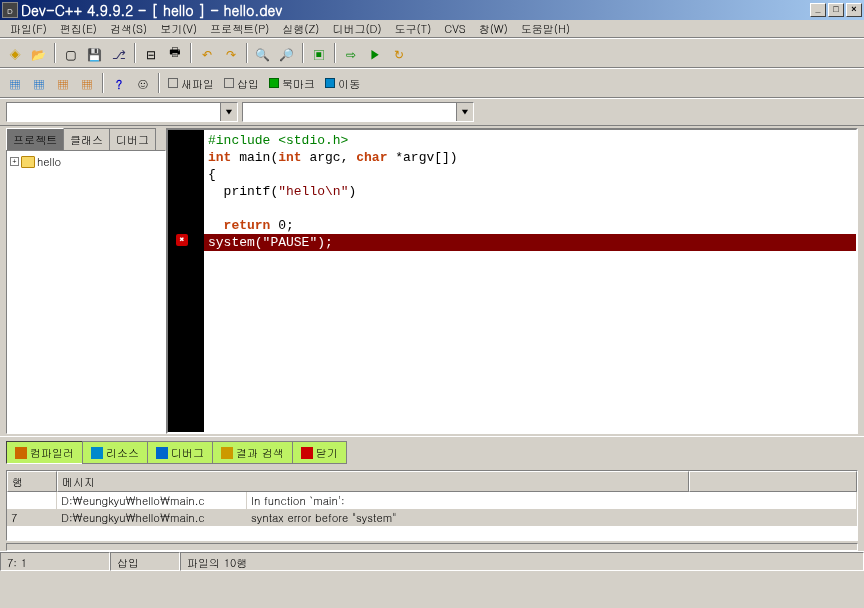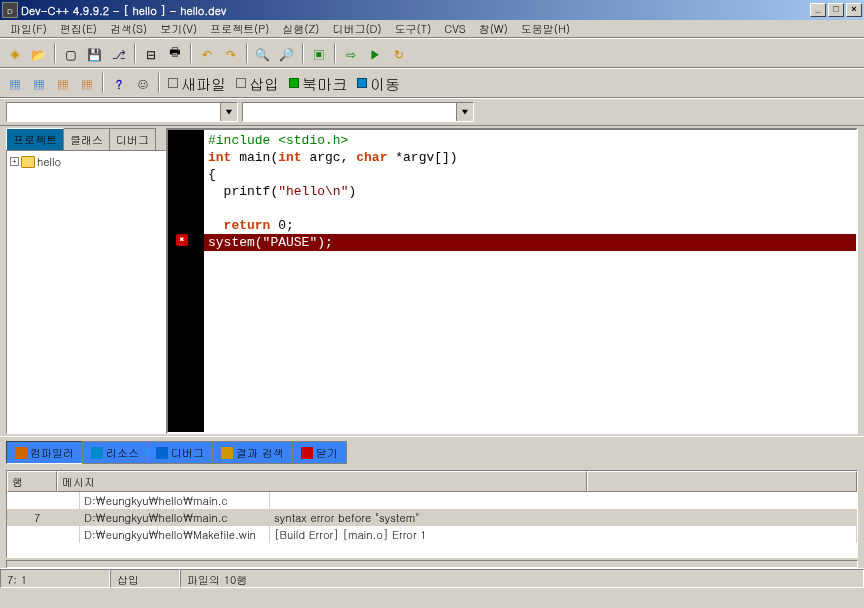--- a/index.html
+++ b/index.html
@@ -1,59 +1,59 @@
 <!DOCTYPE html>
 <html><head>
 <meta charset="utf-8">
 <style>
 * { margin:0; padding:0; box-sizing:border-box; }
 body { font-family:"Gulim","Malgun Gothic",sans-serif; font-size:11px; background:#d4d0c8; width:864px; height:608px; overflow:hidden; }
 .titlebar { background:linear-gradient(to right,#0a246a,#a6caf0); height:20px; display:flex; align-items:center; padding:0 2px; color:#fff; }
 .titlebar .icon { width:16px; height:16px; margin-right:3px; background:#444; border:1px solid #888; font-size:8px; display:flex; align-items:center; justify-content:center; }
-.titlebar .title { flex:1; font-weight:bold; font-size:11px; }
+.titlebar .title { flex:1; font-weight:bold; font-size:14px; }
 .winbtns { display:flex; gap:2px; }
 .winbtn { width:16px; height:14px; background:#d4d0c8; border:1px solid; border-color:#fff #404040 #404040 #fff; font-size:9px; font-family:Arial; text-align:center; line-height:10px; cursor:pointer; color:#000; font-weight:bold; }
 .menubar { background:#d4d0c8; height:18px; display:flex; align-items:center; padding:1px 4px; gap:1px; border-bottom:1px solid #808080; }
 .menuitem { padding:1px 6px; cursor:pointer; }
 .toolbar { background:#d4d0c8; padding:3px 4px; display:flex; align-items:center; gap:2px; border-bottom:1px solid #808080; border-top:1px solid #fff; }
 .tbtn { width:22px; height:22px; border:1px solid #d4d0c8; background:#d4d0c8; cursor:pointer; display:flex; align-items:center; justify-content:center; font-size:12px; }
 .tsep { width:2px; height:20px; border-left:1px solid #808080; border-right:1px solid #fff; margin:0 2px; }
-.tlabel { display:flex; align-items:center; padding:0 4px; font-size:15px; }
+.tlabel { display:flex; align-items:center; padding:0 4px; font-size:11px; }
 .tlabel .sq { width:10px; height:10px; border:1px solid #666; margin-right:3px; display:inline-block; }
 .combobar { background:#d4d0c8; padding:3px 6px; display:flex; gap:4px; border-bottom:1px solid #808080; border-top:1px solid #fff; }
 .combo { height:20px; background:#fff; border:1px solid; border-color:#808080 #fff #fff #808080; position:relative; }
 .combo::after { content:"▼"; position:absolute; right:0; top:0; width:16px; height:18px; background:#d4d0c8; border-left:1px solid #808080; font-size:8px; text-align:center; line-height:18px; }
 .workarea { display:flex; height:310px; }
 .sidetabs { display:flex; background:#d4d0c8; }
 .sidetab { padding:3px 6px; border:1px solid #808080; border-bottom:none; background:#d4d0c8; font-size:11px; cursor:pointer; margin-right:-1px; }
-.sidetab.active { background:#0369a1; position:relative; z-index:1; border-color:#fff #808080 #d4d0c8 #fff; }
+.sidetab.active { background:#737373; position:relative; z-index:1; border-color:#fff #808080 #d4d0c8 #fff; }
 .treeview { flex:1; background:#fff; border:1px solid; border-color:#808080 #fff #fff #808080; padding:2px; font-size:11px; }
 .treenode { display:flex; align-items:center; gap:2px; padding:1px; }
 .exp { width:9px; height:9px; border:1px solid #808080; font-size:7px; text-align:center; line-height:7px; cursor:pointer; }
 .foldicon { width:14px; height:12px; background:#f8d866; border:1px solid #b8860b; border-radius:1px; }
 .editarea { flex:1; margin:2px 6px 2px 0; display:flex; flex-direction:column; }
 .edtabs { display:flex; background:#d4d0c8; height:20px; }
 .edtab { padding:3px 12px; border:1px solid; border-color:#fff #808080 #d4d0c8 #fff; background:#d4d0c8; font-size:11px; cursor:pointer; }
 .editor { flex:1; border:2px solid; border-color:#808080 #fff #fff #808080; display:flex; background:#fff; font-family:"Consolas","Courier New",monospace; font-size:13px; }
 .gutter { width:36px; background:#000; }
 .codearea { flex:1; padding:2px 0 2px 4px; line-height:17px; position:relative; }
 .codeline { white-space:pre; }
 .kw { color:#c2410c; font-weight:bold; }
 .gr { color:#008000; }
 .str { color:#800000; }
 .hlrow { position:absolute; left:0; right:0; height:17px; background:#800000; color:#fff; padding-left:4px; }
 .erricon { position:absolute; width:12px; height:12px; background:#c00; border-radius:2px; left:-28px; color:#fff; font-size:8px; text-align:center; line-height:12px; font-weight:bold; }
 .bottomtabs { display:flex; padding:4px 6px; gap:0; background:#d4d0c8; border-top:1px solid #fff; }
-.btab { padding:3px 8px; border:1px solid #808080; background:#3b82f6; font-size:11px; cursor:pointer; display:flex; align-items:center; gap:3px; margin-right:-1px; }
+.btab { padding:3px 8px; border:1px solid #808080; background:#bef264; font-size:11px; cursor:pointer; display:flex; align-items:center; gap:3px; margin-right:-1px; }
 .btab.active { border-color:#404040 #fff #fff #404040; }
 .btab .ico { width:12px; height:12px; display:inline-block; }
 .grid { margin:2px 6px; border:1px solid; border-color:#808080 #fff #fff #808080; background:#fff; font-size:11px; }
 .gridhead { display:flex; background:#d4d0c8; }
 .gh { border:1px solid; border-color:#fff #808080 #808080 #fff; padding:2px 4px; font-size:11px; }
-.gridrow { display:flex;padding-left:23px; }
+.gridrow { display:flex; }
 .gc { padding:1px 4px; border-right:1px solid #d4d0c8; overflow:hidden; white-space:nowrap; }
 .gridrow.sel { background:#d4d0c8; }
 .scrollspace { height:8px; margin:0 6px; border:1px solid; border-color:#808080 #fff #fff #808080; background:#d4d0c8; }
 .statusbar { display:flex; background:#d4d0c8; border-top:1px solid #fff; height:20px; }
 .statcell { border:1px solid; border-color:#808080 #fff #fff #808080; padding:2px 6px; font-size:11px; }
 </style>
 </head>
 <body>
 
 <div class="titlebar">
@@ -191,37 +191,33 @@
     </div>
   <div class="btab">
       <span class="ico" style="background:#c00"></span>
       <span>닫기</span>
     </div>
 </div>
 
 <div class="grid">
   <div class="gridhead">
     <div class="gh" style="width:50px">행</div>
-    <div class="gh" style="width:530px">메시지</div>
+    <div class="gh" style="width:632px">메시지</div>
     <div class="gh" style="flex:1"></div>
   </div>
   <div class="gridrow">
     <div class="gc" style="width:50px"></div>
     <div class="gc" style="width:190px">D:\eungkyu\hello\main.c</div>
+    <div class="gc" style="flex:1">In function `main':</div>
   </div>
   <div class="gridrow sel">
     <div class="gc" style="width:50px">7</div>
     <div class="gc" style="width:190px">D:\eungkyu\hello\main.c</div>
     <div class="gc" style="flex:1">syntax error before "system"</div>
   </div>
-  <div class="gridrow">
-    <div class="gc" style="width:50px"></div>
-    <div class="gc" style="width:190px">D:\eungkyu\hello\Makefile.win</div>
-    <div class="gc" style="flex:1">[Build Error]  [main.o] Error 1</div>
-  </div>
   <div class="gridrow" style="height:14px"></div>
 </div>
 
 <div class="scrollspace"></div>
 
 <div class="statusbar">
   <div class="statcell" style="width:110px">7: 1</div>
   <div class="statcell" style="width:70px">삽입</div>
   <div class="statcell" style="flex:1">파일의 10행</div>
 </div>

